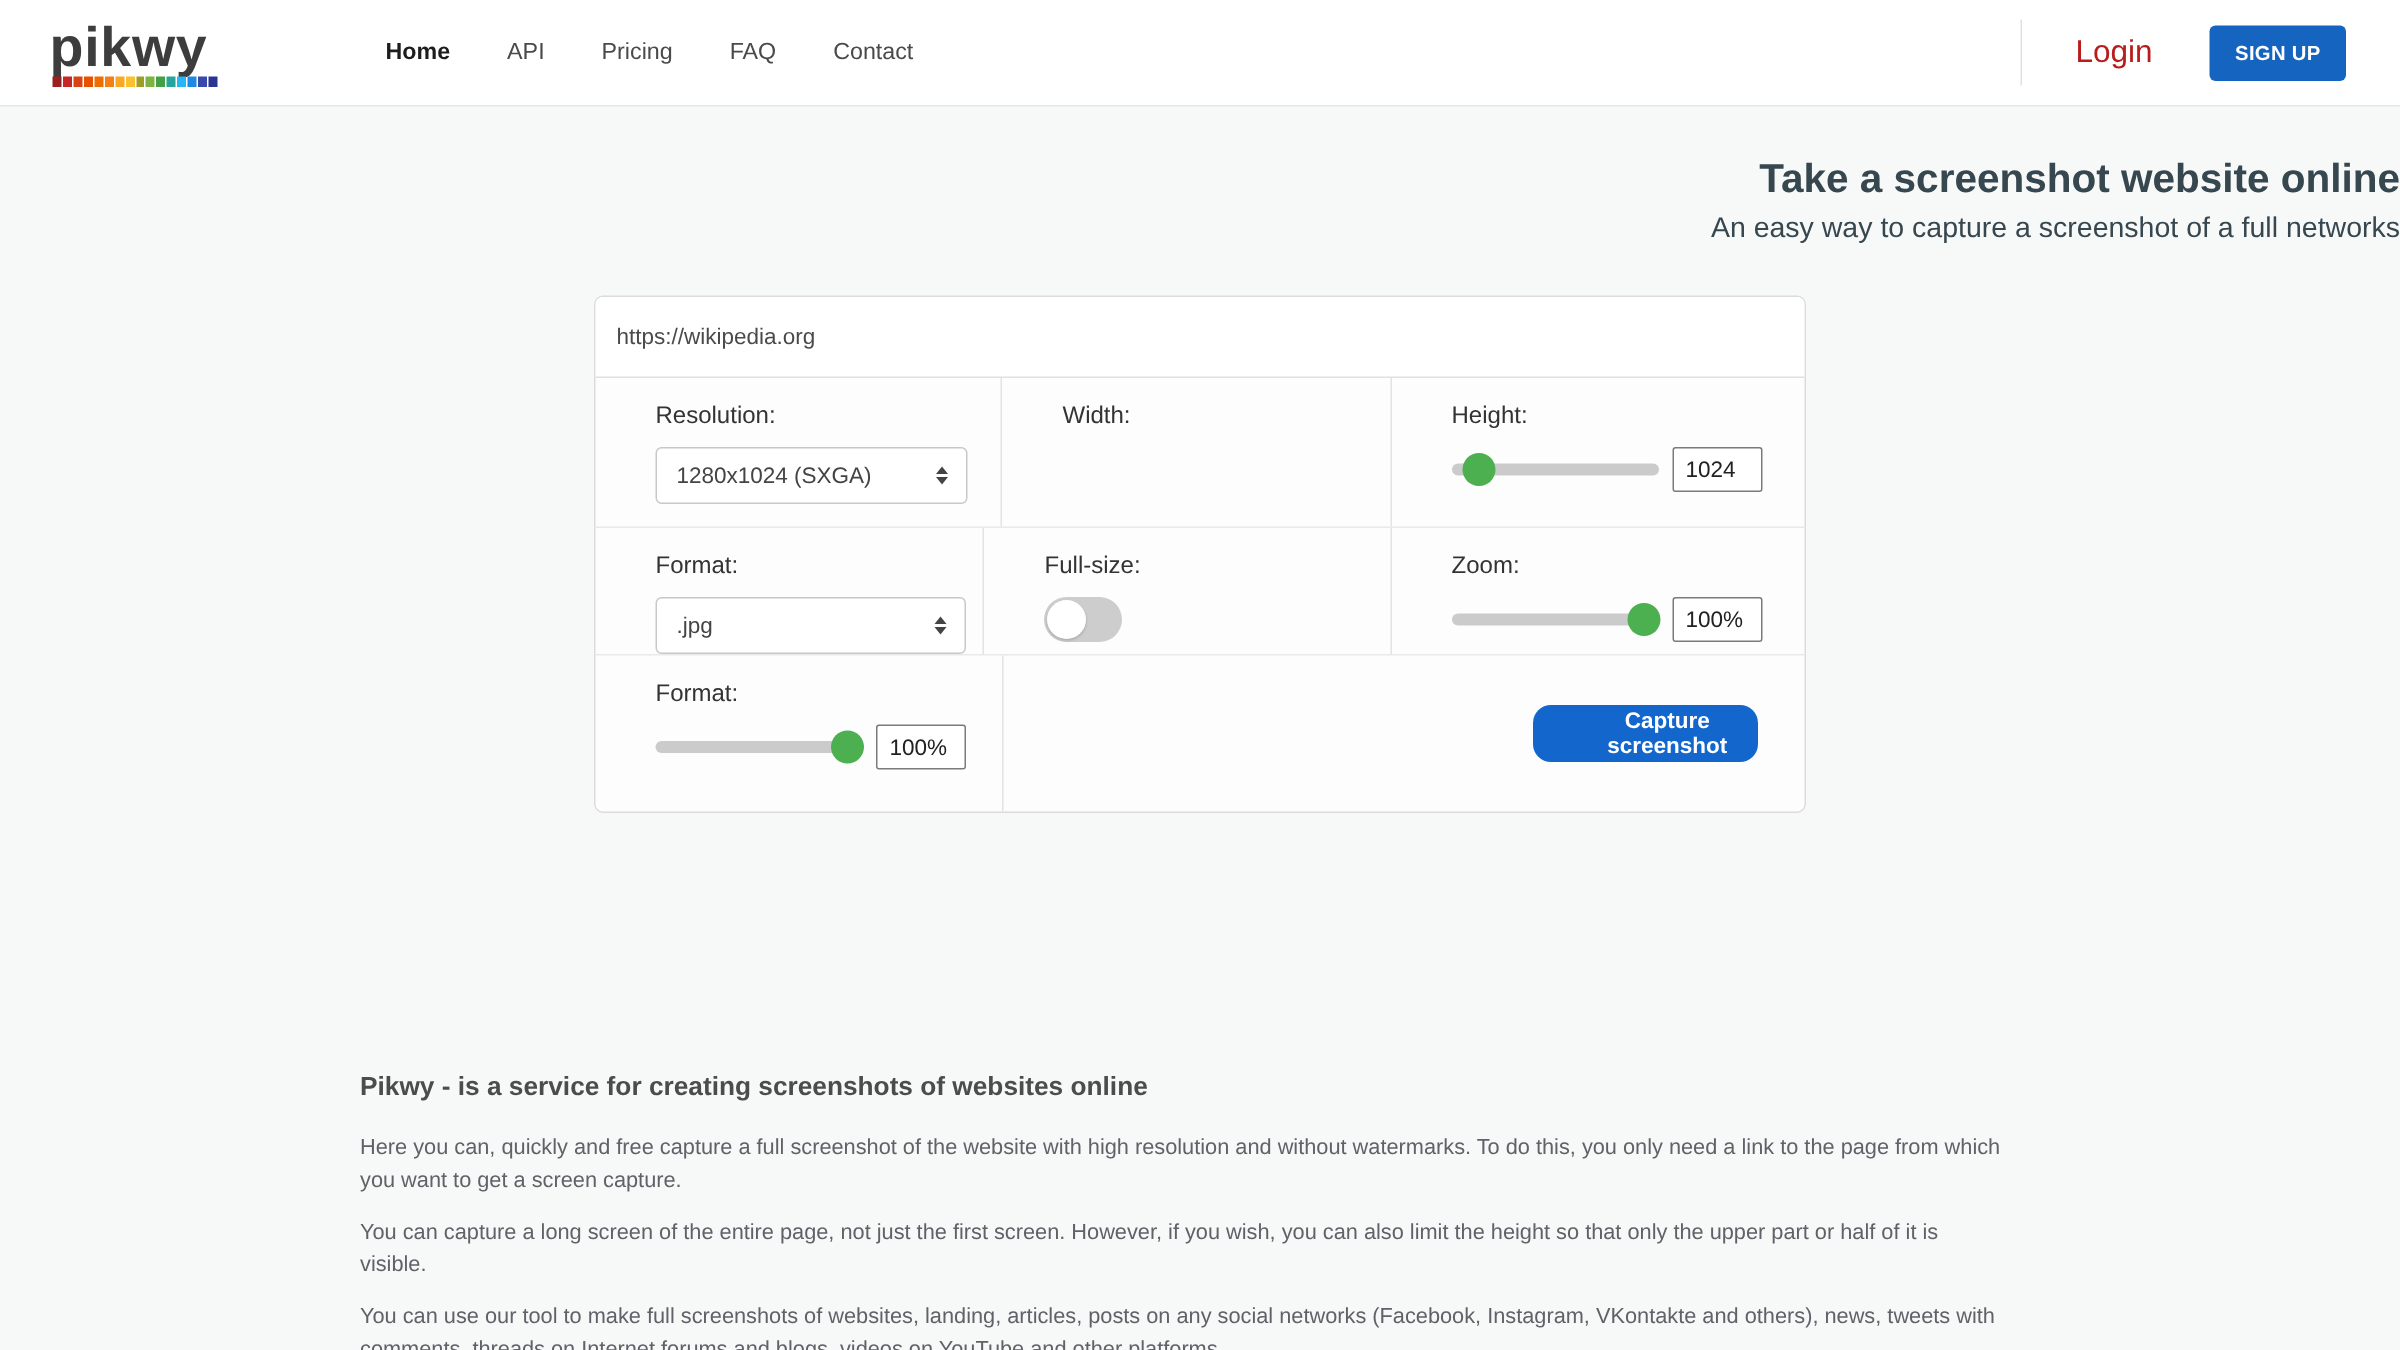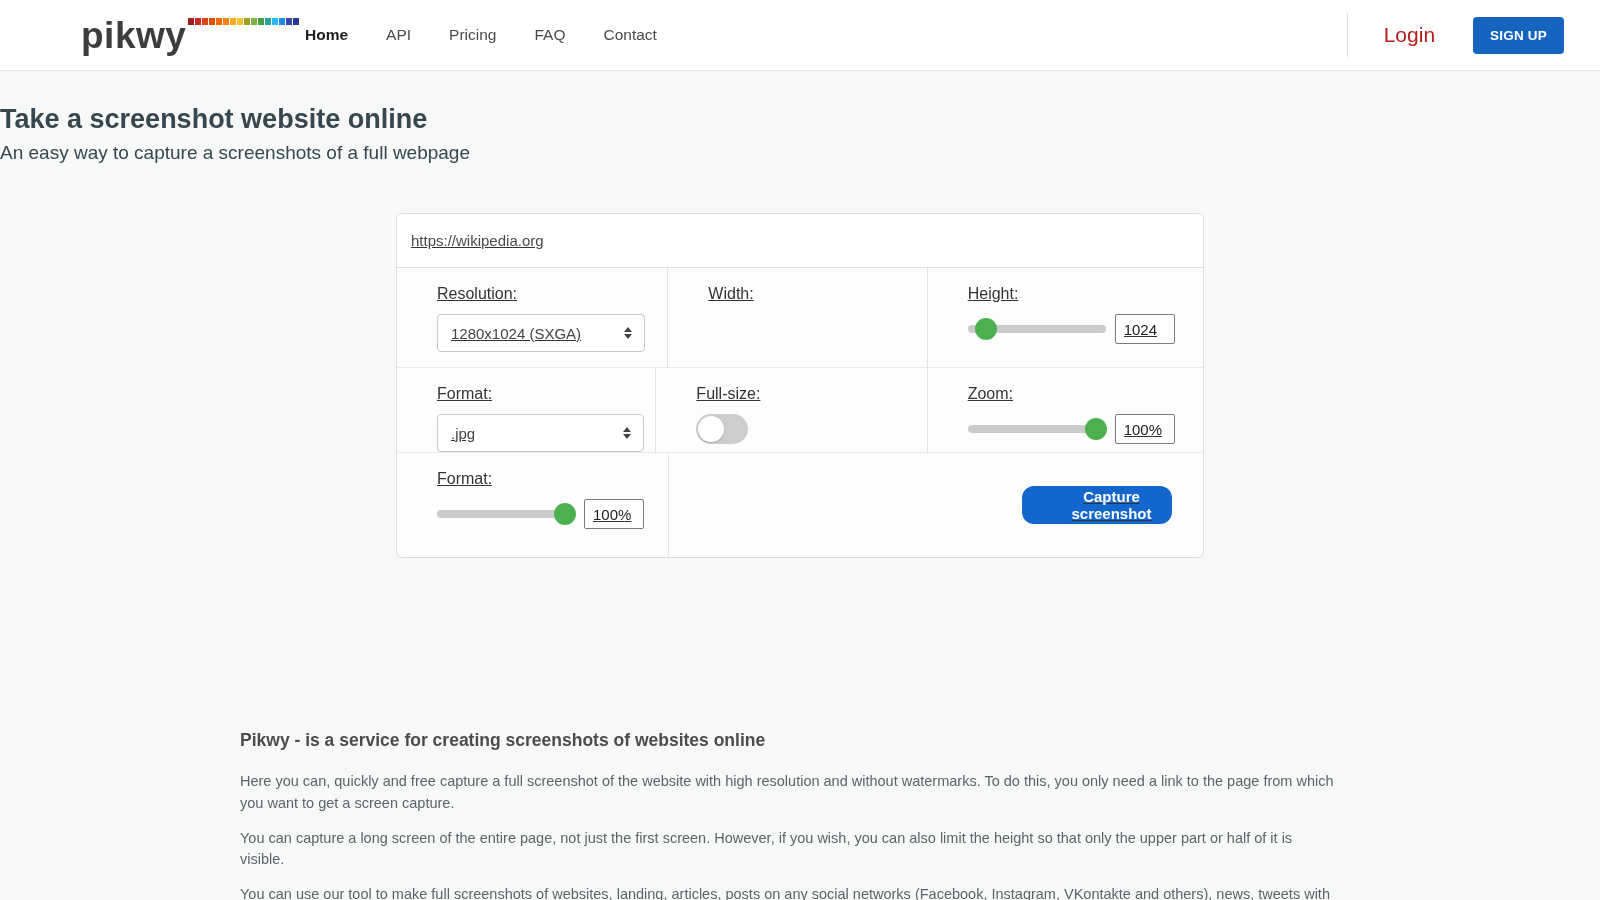--- a/index.html
+++ b/index.html
@@ -8,21 +8,21 @@
     font-family:"Liberation Sans", sans-serif;
     background:#f7f8f8;
     color:#333;
   }
 
   
   .topbar {
     height:71px; background:#fff; border-bottom:1px solid #e4e4e4;
     display:flex; align-items:center; padding:0 36px 0 33px;
   }
-  .logo { display:flex; flex-direction:row; cursor:pointer; width:112px;margin-left:48px; }
+  .logo { display:flex; flex-direction:column; cursor:pointer; width:112px; }
   .logo-text {
     font-size:37px; font-weight:800; color:#3d3d3d; line-height:1;
     letter-spacing:.5px;
   }
   .logo-rainbow { display:flex; gap:1px; margin-top:1px; margin-left:2px; }
   .logo-rainbow span { width:6px; height:7px; display:block; }
 
   .nav { display:flex; column-gap:38px; margin-left:112px; }
   .nav a {
     text-decoration:none; color:#4a4a4a; font-size:15.5px; cursor:pointer;
@@ -32,28 +32,28 @@
   .auth { margin-left:auto; display:flex; align-items:center; }
   .auth-divider { width:1px; height:44px; background:#e0e0e0; margin-right:36px; }
   .login { color:#b91c1c; font-size:21px; cursor:pointer; margin-right:38px; text-decoration:none; }
   .signup-btn {
     background:#1565c0; color:#fff; border:none; border-radius:4px;
     font-family:inherit; font-size:13.5px; font-weight:700;
     padding:11px 17px; cursor:pointer; letter-spacing:.2px;
   }
 
   
-  .hero { text-align:left; margin-top:33px; }
+  .hero { text-align:right; margin-top:33px;margin-left:44px; }
   .hero h1 { font-size:27px; font-weight:700; color:#37474f; }
   .hero .sub { font-size:19px; color:#37474f; margin-top:7px; font-weight:400; }
 
   
   .card {
-    width:808px; margin:49px auto 0; background:#fdfdfd;
-    border:1px solid #dcdcdc; border-radius:6px; overflow:hidden;text-decoration:underline;
+    width:808px; margin:33px auto 0; background:#fdfdfd;
+    border:1px solid #dcdcdc; border-radius:6px; overflow:hidden;
   }
   .url-row { background:#fff; border-bottom:1px solid #e0e0e0; height:54px; display:flex; align-items:center; }
   .url-row input {
     border:none; outline:none; width:100%; height:100%;
     font-family:inherit; font-size:15px; color:#4a4a4a; padding:0 14px; background:transparent;
   }
 
   .frow { display:flex; }
   .frow.r1 { height:100px; border-bottom:1px solid #e9e9e9; }
   .frow.r2 { height:85px;  border-bottom:1px solid #e9e9e9; }
@@ -134,21 +134,21 @@
   <div class="auth">
     <span class="auth-divider"></span>
     <a class="login">Login</a>
     <button class="signup-btn">SIGN UP</button>
   </div>
 </header>
 
 <main>
   <section class="hero">
     <h1>Take a screenshot website online</h1>
-    <div class="sub">An easy way to capture a screenshots of a full webpage</div>
+    <div class="sub">An easy way to capture a screenshot of a full networks</div>
   </section>
 
   <section class="card">
     <div class="url-row">
       <input type="text" value="https://wikipedia.org" style="">
     </div>
 
     <div class="frow r1">
       <div class="cell c1">
         <div class="cell-label">Resolution:</div>

